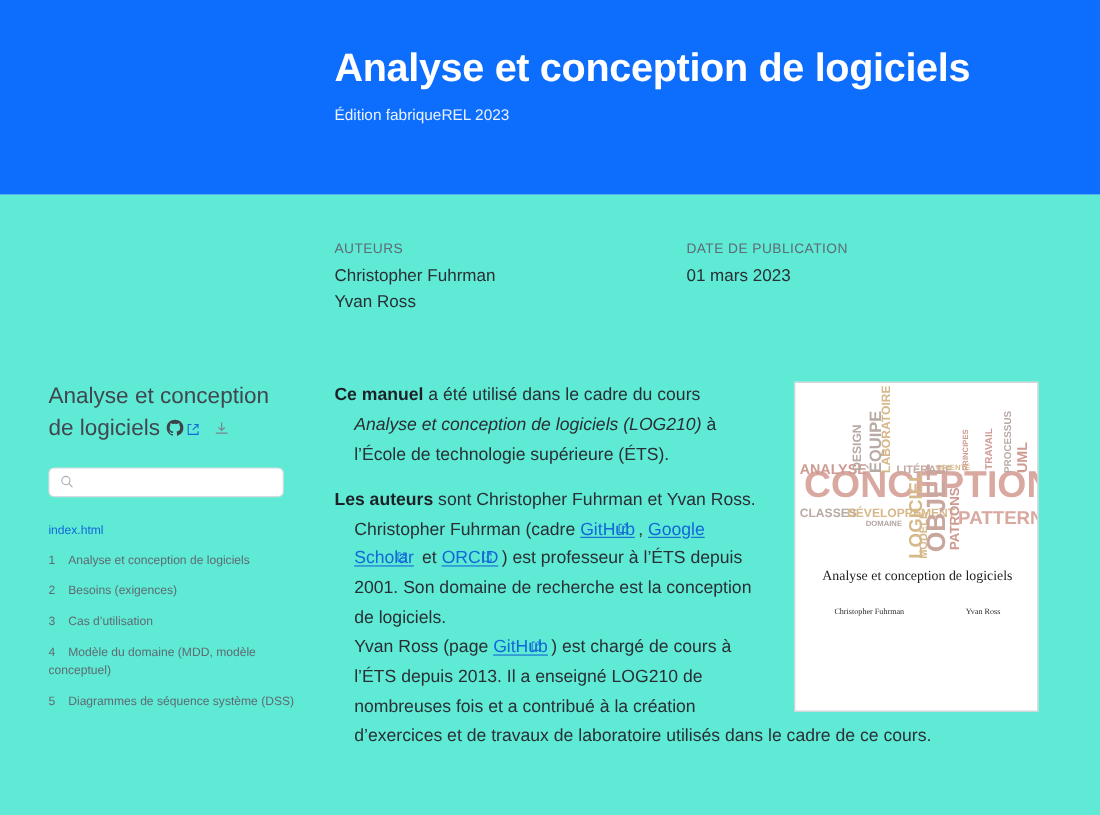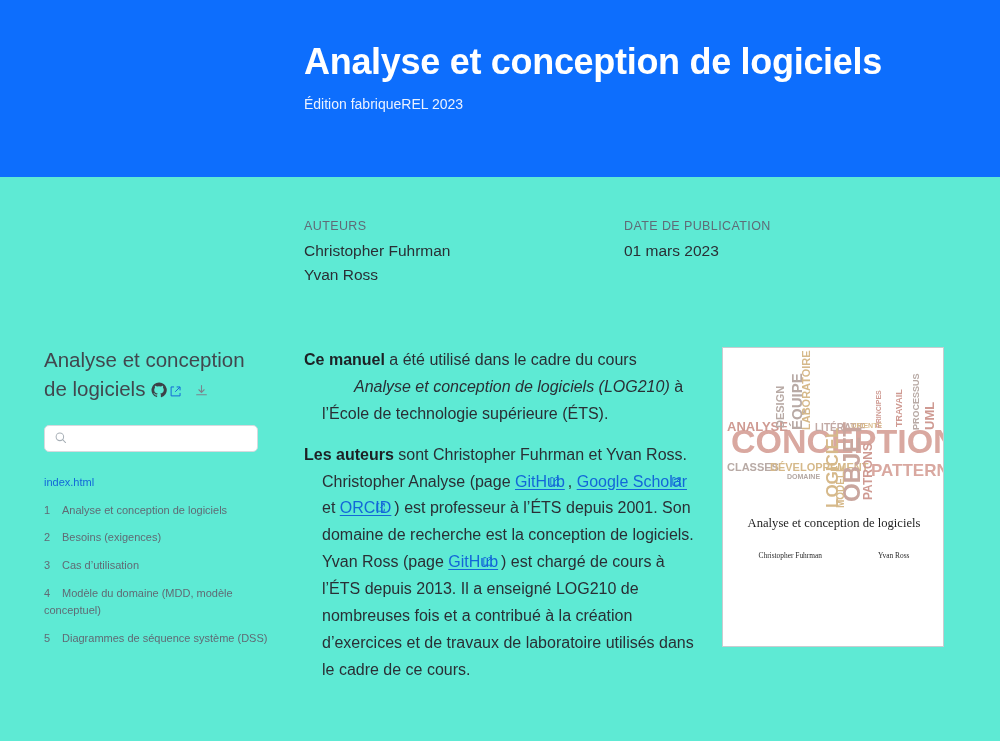--- a/index.html
+++ b/index.html
@@ -160,21 +160,21 @@
   }
   .para {
     font-size: 16px;
     line-height: 1.68;
     color: #2a2f35;
     margin: 0 0 14px 0;
     padding-left: 18px;
     text-indent: -18px;
   }
   .para b { font-weight: 700; color: #1d2125; }
-  .para i { font-style: italic; margin-left: 32px; }
+  .para i { font-style: italic; }
   a.ext {
     color: #1367d8;
     text-decoration: underline;
     text-underline-offset: 2px;
     text-align: right;
   }
   .ext-ic {
     display: inline-block;
     vertical-align: 0px;
     margin: 0 1px 0 2px;
@@ -329,21 +329,21 @@
         <div class="cover-title">Analyse et conception de logiciels</div>
         <div class="cover-authors">
           <span>Christopher Fuhrman</span>
           <span>Yvan Ross</span>
         </div>
       </div>
     </figure>
 
     <p class="para"><b>Ce manuel</b><span> a été utilisé dans le cadre du cours </span><i>Analyse et conception de logiciels (LOG210)</i><span> à l’École de technologie supérieure (ÉTS).</span></p>
 
-    <p class="para"><b>Les auteurs</b><span> sont Christopher Fuhrman et Yvan Ross.</span><br><span>Christopher Analyse (page </span><a class="ext" href="#"><span>GitHub</span></a><span class="ext-ic"><svg width="11" height="11" viewBox="0 0 16 16">
+    <p class="para"><b>Les auteurs</b><span> sont Christopher Fuhrman et Yvan Ross.</span><br><span>Christopher Fuhrman (cadre </span><a class="ext" href="#"><span>GitHub</span></a><span class="ext-ic"><svg width="11" height="11" viewBox="0 0 16 16">
             <path fill="none" stroke="#1367d8" stroke-width="1.3" d="M6.2 2.4H2.6v11h11V9.8"></path>
             <path fill="none" stroke="#1367d8" stroke-width="1.3" d="M9.4 2.4h4.2v4.2M13.3 2.7 7.6 8.4"></path>
           </svg></span><span>, </span><a class="ext" href="#"><span>Google Scholar</span></a><span class="ext-ic"><svg width="11" height="11" viewBox="0 0 16 16">
             <path fill="none" stroke="#1367d8" stroke-width="1.3" d="M6.2 2.4H2.6v11h11V9.8"></path>
             <path fill="none" stroke="#1367d8" stroke-width="1.3" d="M9.4 2.4h4.2v4.2M13.3 2.7 7.6 8.4"></path>
           </svg></span><span> et </span><a class="ext" href="#"><span>ORCID</span></a><span class="ext-ic"><svg width="11" height="11" viewBox="0 0 16 16">
             <path fill="none" stroke="#1367d8" stroke-width="1.3" d="M6.2 2.4H2.6v11h11V9.8"></path>
             <path fill="none" stroke="#1367d8" stroke-width="1.3" d="M9.4 2.4h4.2v4.2M13.3 2.7 7.6 8.4"></path>
           </svg></span><span>) est professeur à l’ÉTS depuis 2001. Son domaine de recherche est la conception de logiciels.</span><br><span>Yvan Ross (page </span><a class="ext" href="#"><span>GitHub</span></a><span class="ext-ic"><svg width="11" height="11" viewBox="0 0 16 16">
             <path fill="none" stroke="#1367d8" stroke-width="1.3" d="M6.2 2.4H2.6v11h11V9.8"></path>

